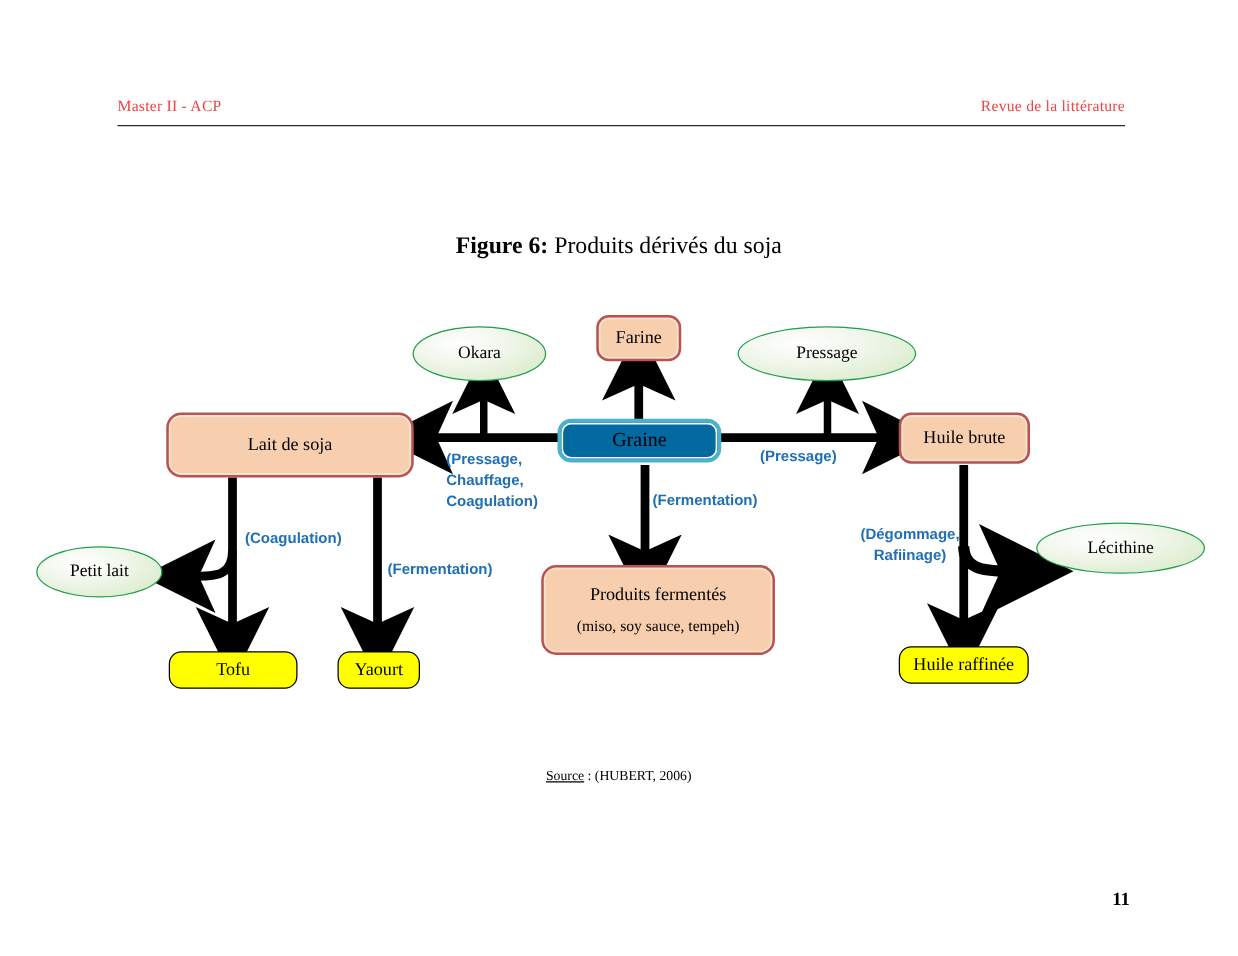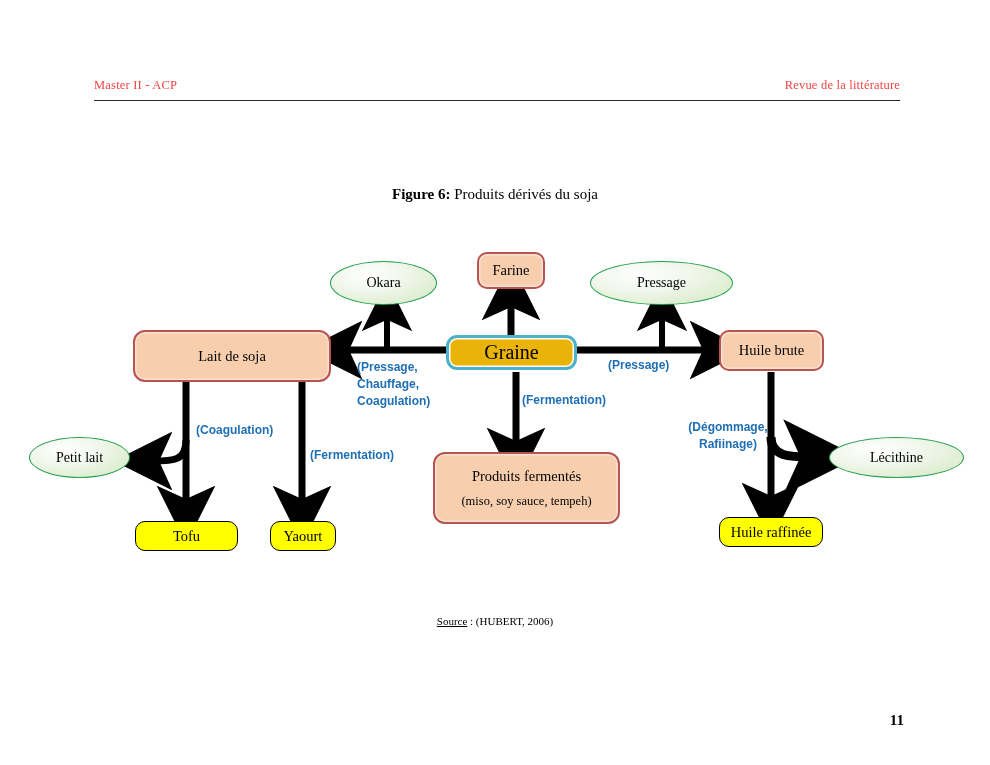--- a/index.html
+++ b/index.html
@@ -36,21 +36,21 @@
     white-space: nowrap;
   }
 
   
   #figure-caption {
     position: absolute;
     left: 0;
     top: 186px;
     width: 990px;
     text-align: center;
-    font-size: 15px;
+    font-size: 19px;
     color: #000;
   }
   #figure-caption .cap-label {
     font-weight: bold;
   }
 
   
   #diagram {
     position: absolute;
     left: 0;
@@ -82,25 +82,25 @@
     background: #f8cfae;
     border: 2.5px solid #b9534f;
     border-radius: 12px;
     box-shadow: inset 0 0 0 1.5px #f6e3d4;
     font-size: 14.5px;
   }
   .box-peach.small-r { border-radius: 10px; }
 
   
   .box-cyan {
-    background: #eab308;
+    background: #0369a1;
     border: 3px solid #4bb2cd;
     border-radius: 11px;
     box-shadow: inset 0 0 0 1.5px #ffffff;
-    font-size: 20px;
+    font-size: 16px;
   }
 
   
   .box-yellow {
     background: #ffff00;
     border: 1.6px solid #000000;
     border-radius: 10px;
     font-size: 14.5px;
   }
 
@@ -216,21 +216,21 @@
   </div>
 
   <div class="node box-peach" style="left:133px; top:330px; width:198px; height:52px;">
     <span>Lait de soja</span>
   </div>
 
   <div class="node ellipse-green" style="left:29px; top:437px; width:101px; height:41px;">
     <span>Petit lait</span>
   </div>
 
-  <div class="node ellipse-green" style="left:829px; top:437px; width:135px; height:41px;text-align:center;">
+  <div class="node ellipse-green" style="left:829px; top:418px; width:135px; height:41px;text-align:center;">
     <span>Lécithine</span>
   </div>
 
   <div class="node box-peach" style="left:433px; top:452px; width:187px; height:72px;">
     <span>Produits fermentés</span>
     <span class="line2">(miso, soy sauce, tempeh)</span>
   </div>
 
   <div class="node box-yellow" style="left:135px; top:521px; width:103px; height:30px;">
     <span>Tofu</span>

